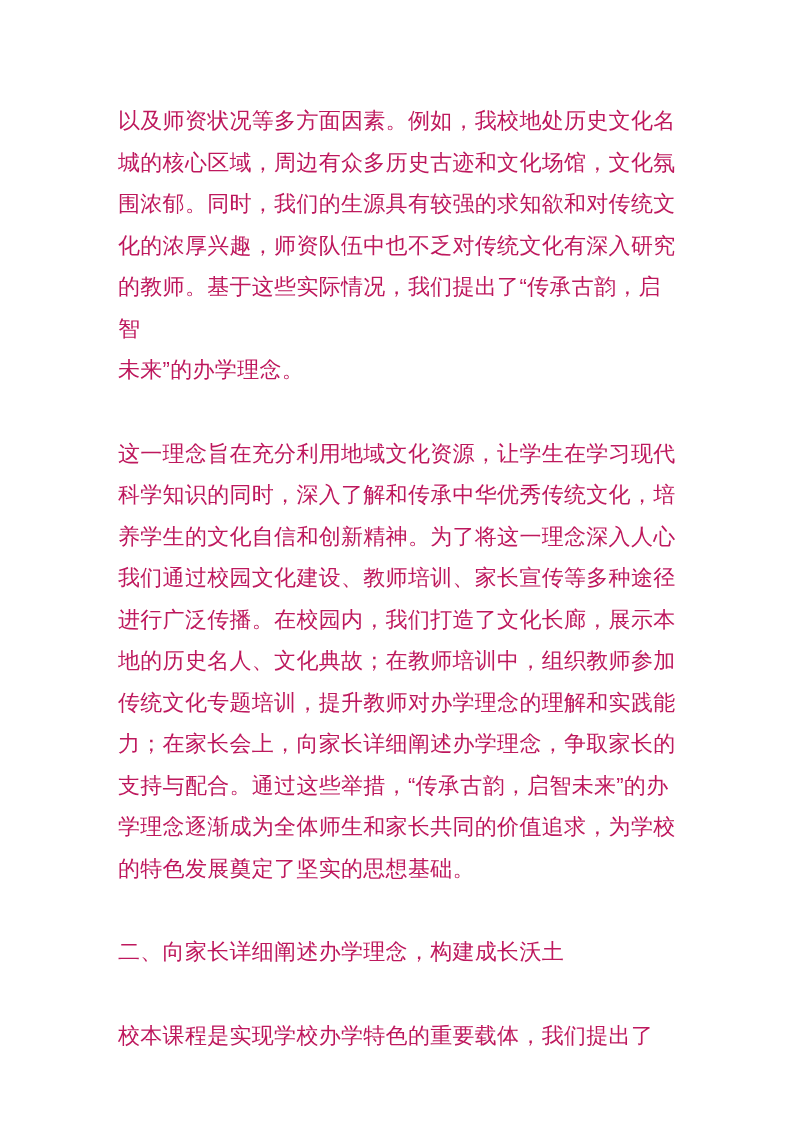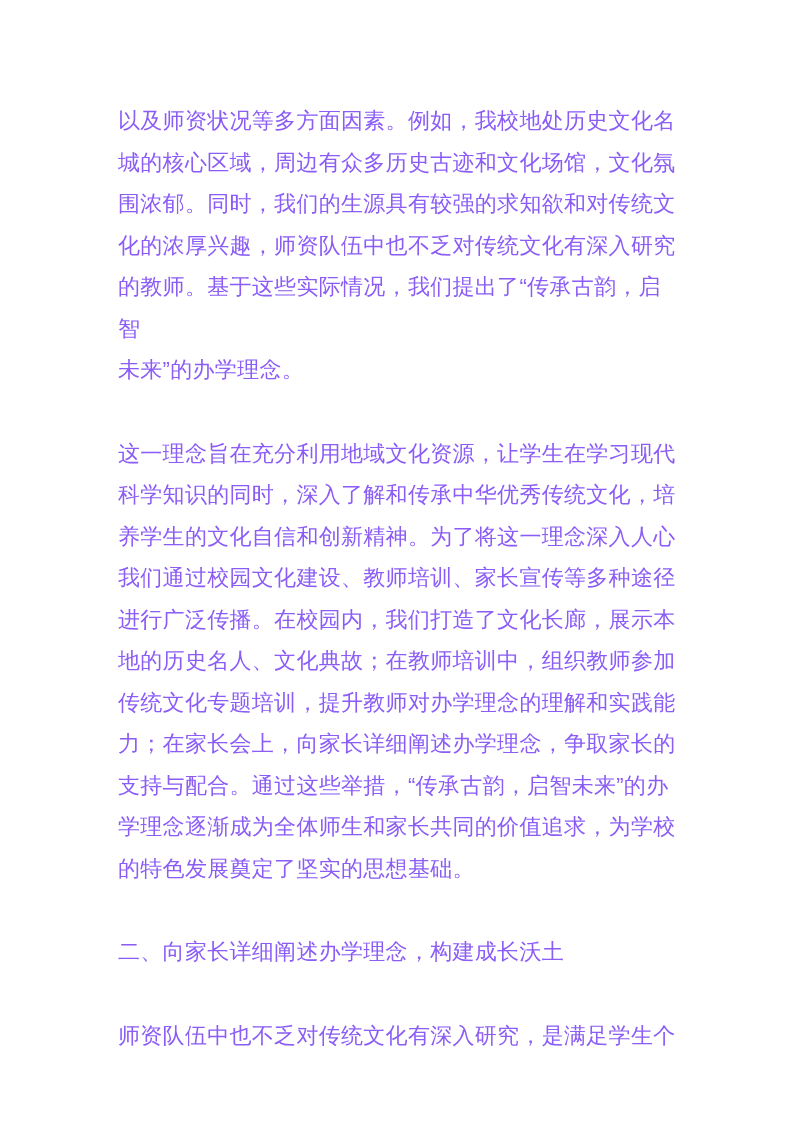--- a/index.html
+++ b/index.html
@@ -32,34 +32,34 @@
     font-size: 22px;
     font-weight: 400;
     line-height: 41.5px;
     white-space: pre-line; 
   }
 </style>
 </head>
 <body>
 
 <div class="page" style="background: rgb(255, 255, 255);">
-  <article class="doc" style="color: #8b5cf6;">
+  <article class="doc" style="color: #be185d;">
     <p>以及师资状况等多方面因素。例如，我校地处历史文化名
 城的核心区域，周边有众多历史古迹和文化场馆，文化氛
 围浓郁。同时，我们的生源具有较强的求知欲和对传统文
 化的浓厚兴趣，师资队伍中也不乏对传统文化有深入研究
 的教师。基于这些实际情况，我们提出了“传承古韵，启智
 未来”的办学理念。</p>
     <p>这一理念旨在充分利用地域文化资源，让学生在学习现代
 科学知识的同时，深入了解和传承中华优秀传统文化，培
 养学生的文化自信和创新精神。为了将这一理念深入人心
 我们通过校园文化建设、教师培训、家长宣传等多种途径
 进行广泛传播。在校园内，我们打造了文化长廊，展示本
 地的历史名人、文化典故；在教师培训中，组织教师参加
 传统文化专题培训，提升教师对办学理念的理解和实践能
 力；在家长会上，向家长详细阐述办学理念，争取家长的
 支持与配合。通过这些举措，“传承古韵，启智未来”的办
 学理念逐渐成为全体师生和家长共同的价值追求，为学校
 的特色发展奠定了坚实的思想基础。</p>
     <h2>二、向家长详细阐述办学理念，构建成长沃土</h2>
-    <p>师资队伍中也不乏对传统文化有深入研究，是满足学生个</p>
+    <p>校本课程是实现学校办学特色的重要载体，我们提出了</p>
   </article>
 </div>
 
 </body></html>

